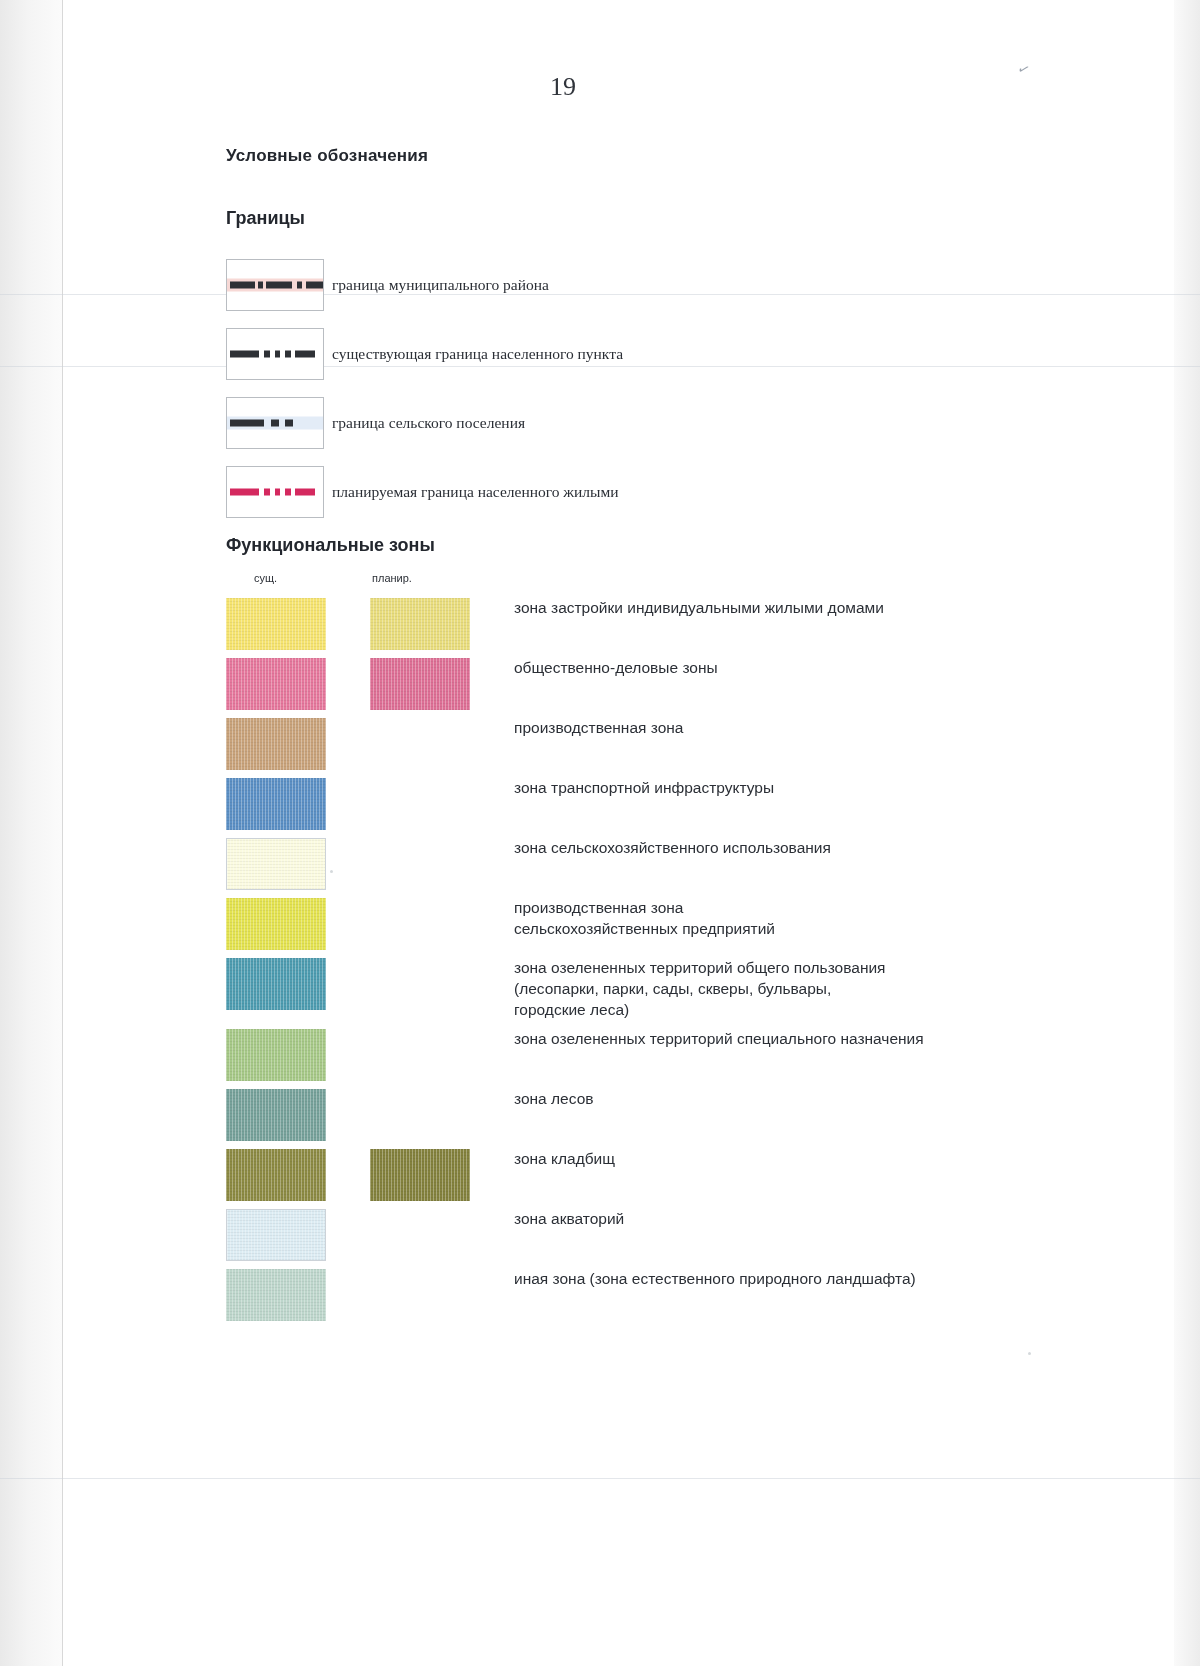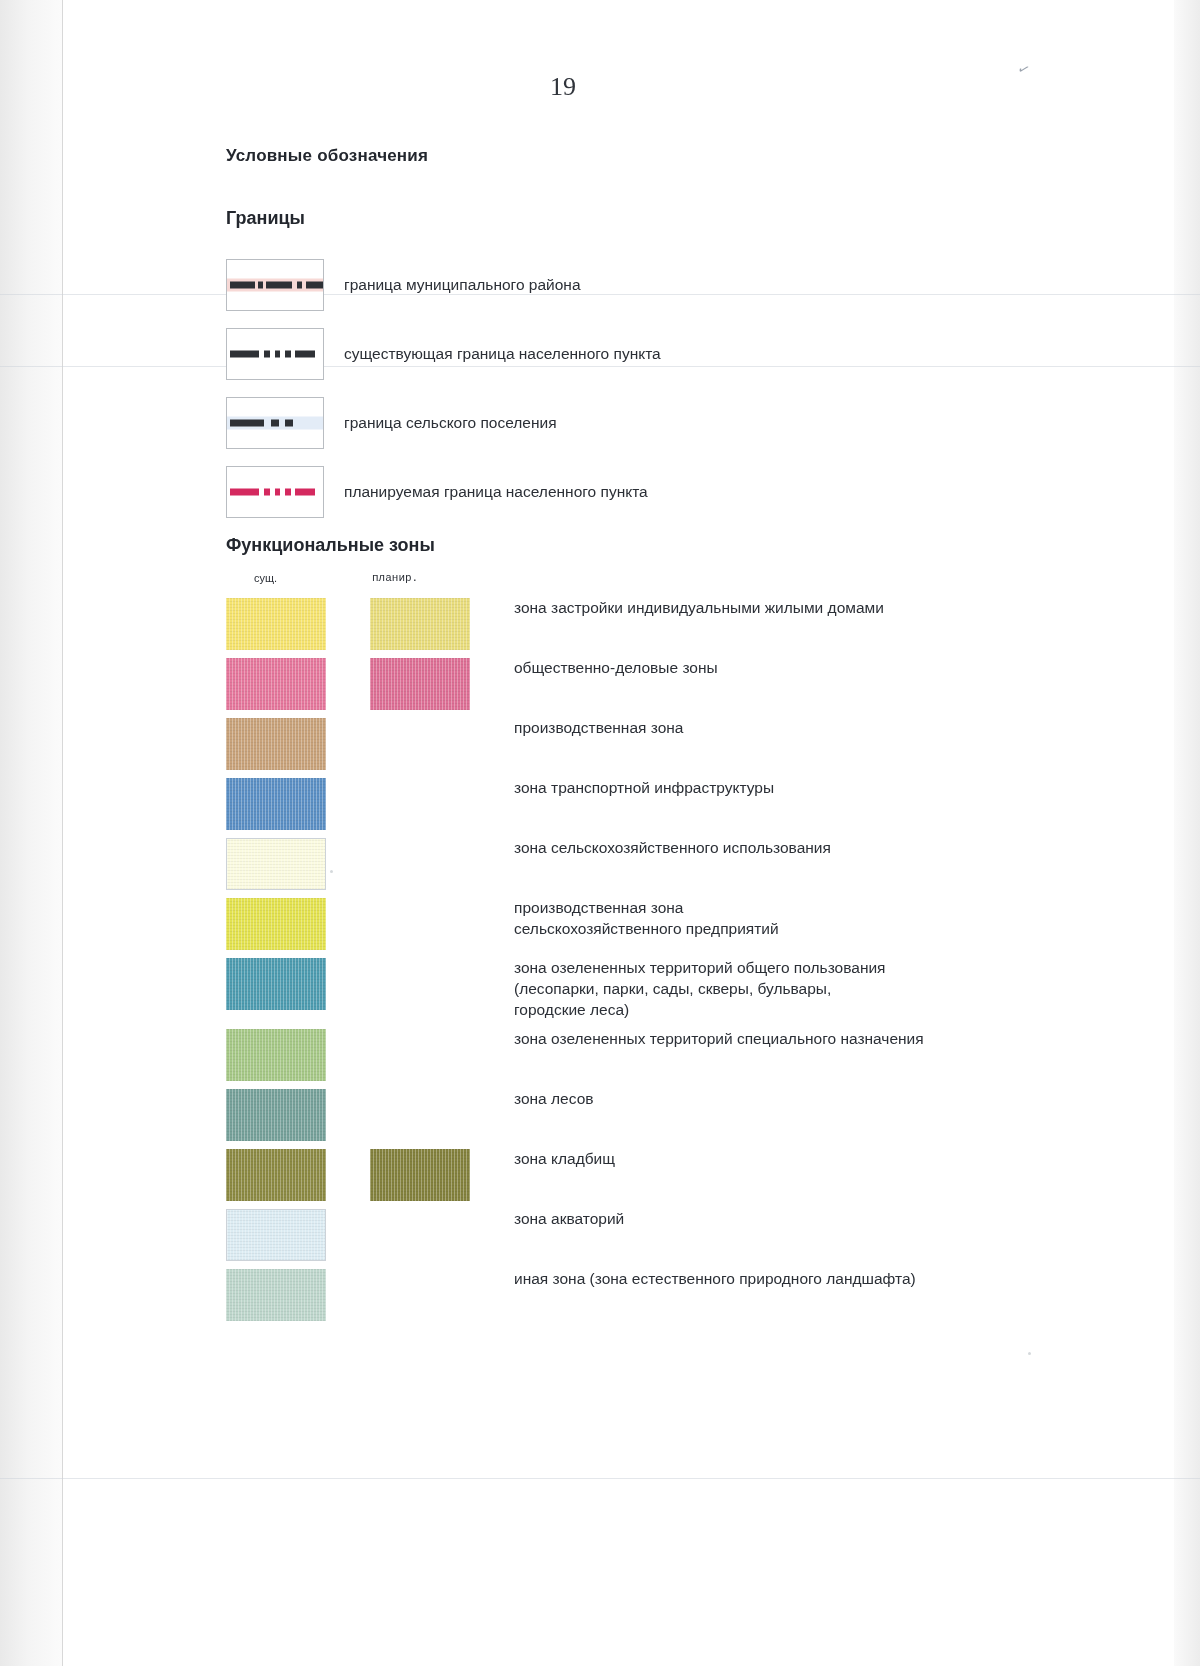--- a/index.html
+++ b/index.html
@@ -126,40 +126,41 @@
   .border-sample .seg {
     position: absolute;
     top: 50%;
     transform: translateY(-50%);
     height: 7px;
     background: #2e3136;
   }
   .border-sample .seg.crimson { background: #d4295f; }
 
   .border-label {
-    margin-left: 20px;
+    margin-left: 8px;
     font-size: 15.5px;
     color: #2b2f36;
     white-space: nowrap;
+    font-family: Liberation Serif, serif;
   }
 
   .zones-block { }
 
   .zones-head {
     position: relative;
     height: 26px;
     margin-top: 16px;
   }
   .col-head {
     position: absolute;
     font-size: 11px;
     color: #2b2f36;
   }
   .col-head.existing { left: 28px; }
-  .col-head.planned  { left: 146px; font-family: Liberation Mono, monospace; }
+  .col-head.planned  { left: 146px; }
 
   .zone-row {
     position: relative;
     display: flex;
     align-items: flex-start;
     margin-bottom: 8px;
   }
   .swatch-cell {
     position: relative;
     width: 122px;
@@ -257,21 +258,21 @@
             <div class="border-label">граница сельского поселения</div>
           </div>
           <div class="border-row">
             <div class="border-sample">
               <div class="seg crimson" style="left: 3.48px; width: 29px; background: rgb(212, 41, 95);"></div>
               <div class="seg crimson" style="left: 37.12px; width: 5.8px; background: rgb(212, 41, 95);"></div>
               <div class="seg crimson" style="left: 47.56px; width: 5.8px; background: rgb(212, 41, 95);"></div>
               <div class="seg crimson" style="left: 58px; width: 5.8px; background: rgb(212, 41, 95);"></div>
               <div class="seg crimson" style="left: 68.44px; width: 19.72px; background: rgb(212, 41, 95);"></div>
             </div>
-            <div class="border-label">планируемая граница населенного пункта</div>
+            <div class="border-label">планируемая граница населенного жилыми</div>
           </div>
         </div>
     </div>
 
     <div class="zones-block">
       <div class="subsection-title">Функциональные зоны</div>
       <div class="zones-head">
         <span class="col-head existing">сущ.</span>
         <span class="col-head planned">планир.</span>
       </div>
@@ -325,21 +326,21 @@
               <span class="ln">зона сельскохозяйственного использования</span>
             </div>
           </div>
           <div class="zone-row">
             <div class="swatch-cell">
               <div class="swatch weave" style="background: rgb(227, 226, 79);"></div>
             </div>
             <div class="swatch-cell"></div>
             <div class="zone-label">
               <span class="ln">производственная зона</span>
-              <span class="ln">сельскохозяйственного предприятий</span>
+              <span class="ln">сельскохозяйственных предприятий</span>
             </div>
           </div>
           <div class="zone-row">
             <div class="swatch-cell">
               <div class="swatch weave" style="background: rgb(78, 156, 176);"></div>
             </div>
             <div class="swatch-cell"></div>
             <div class="zone-label">
               <span class="ln">зона озелененных территорий общего пользования</span>
               <span class="ln">(лесопарки, парки, сады, скверы, бульвары,</span>

